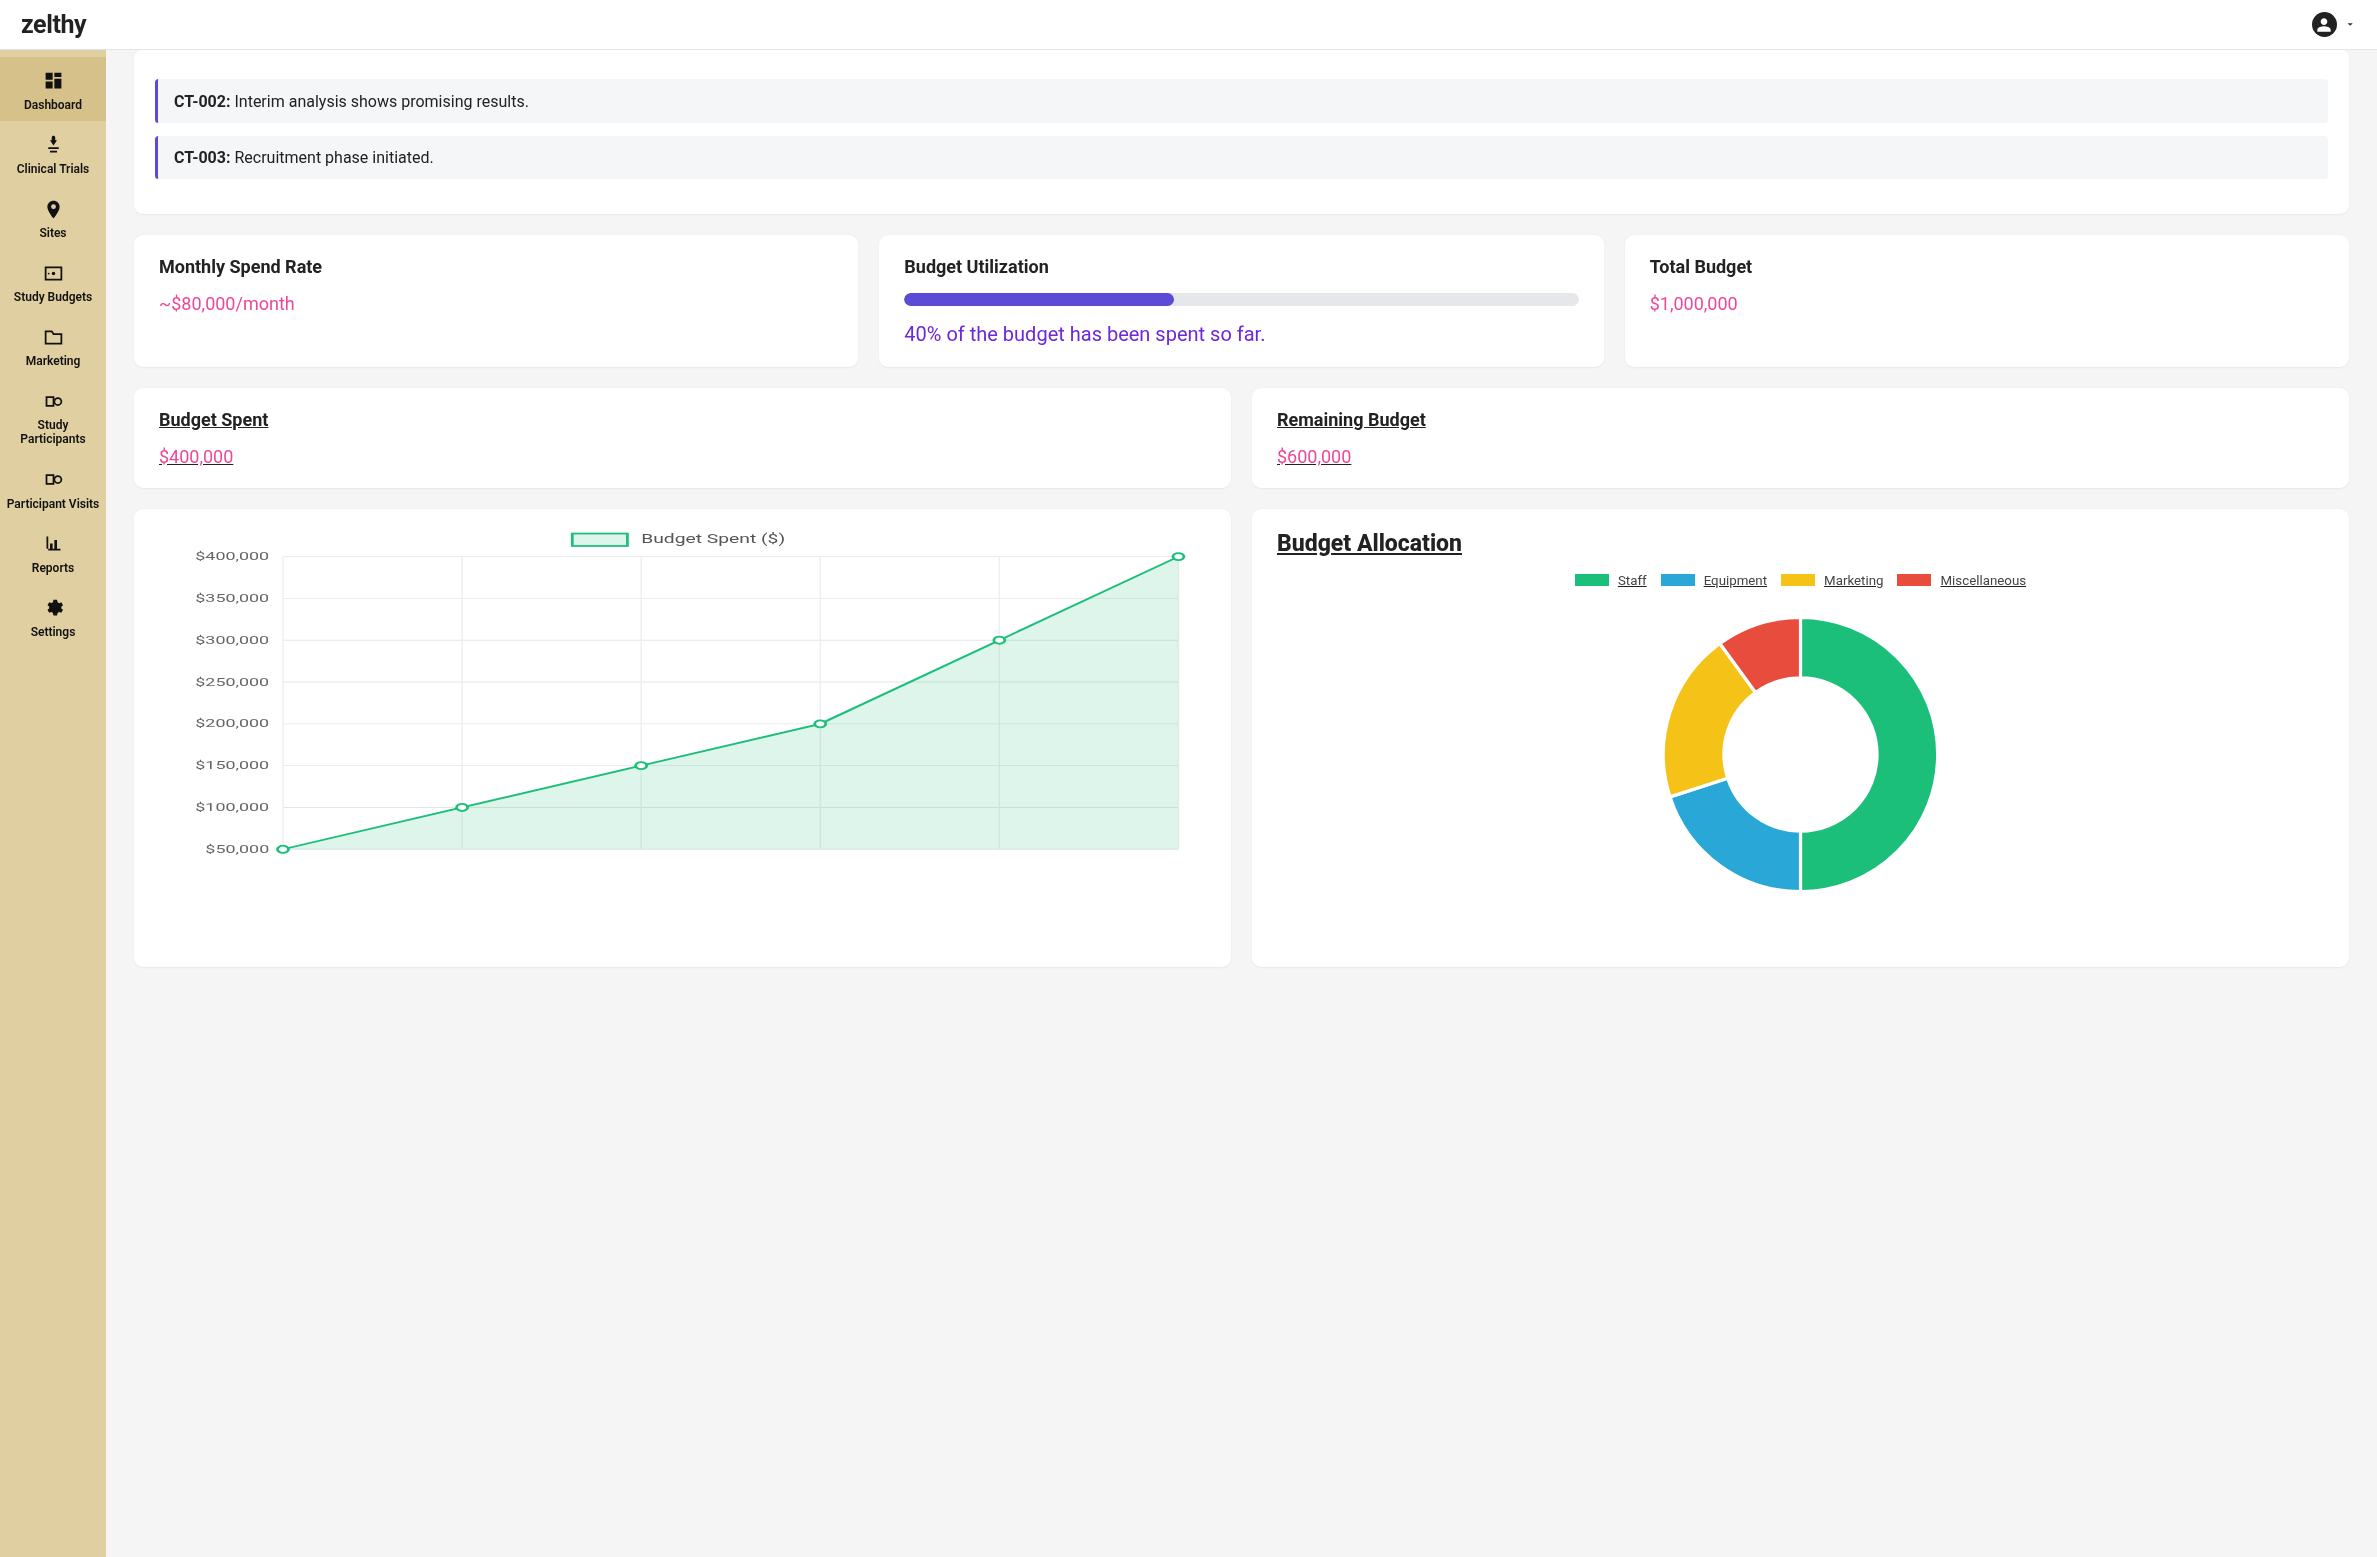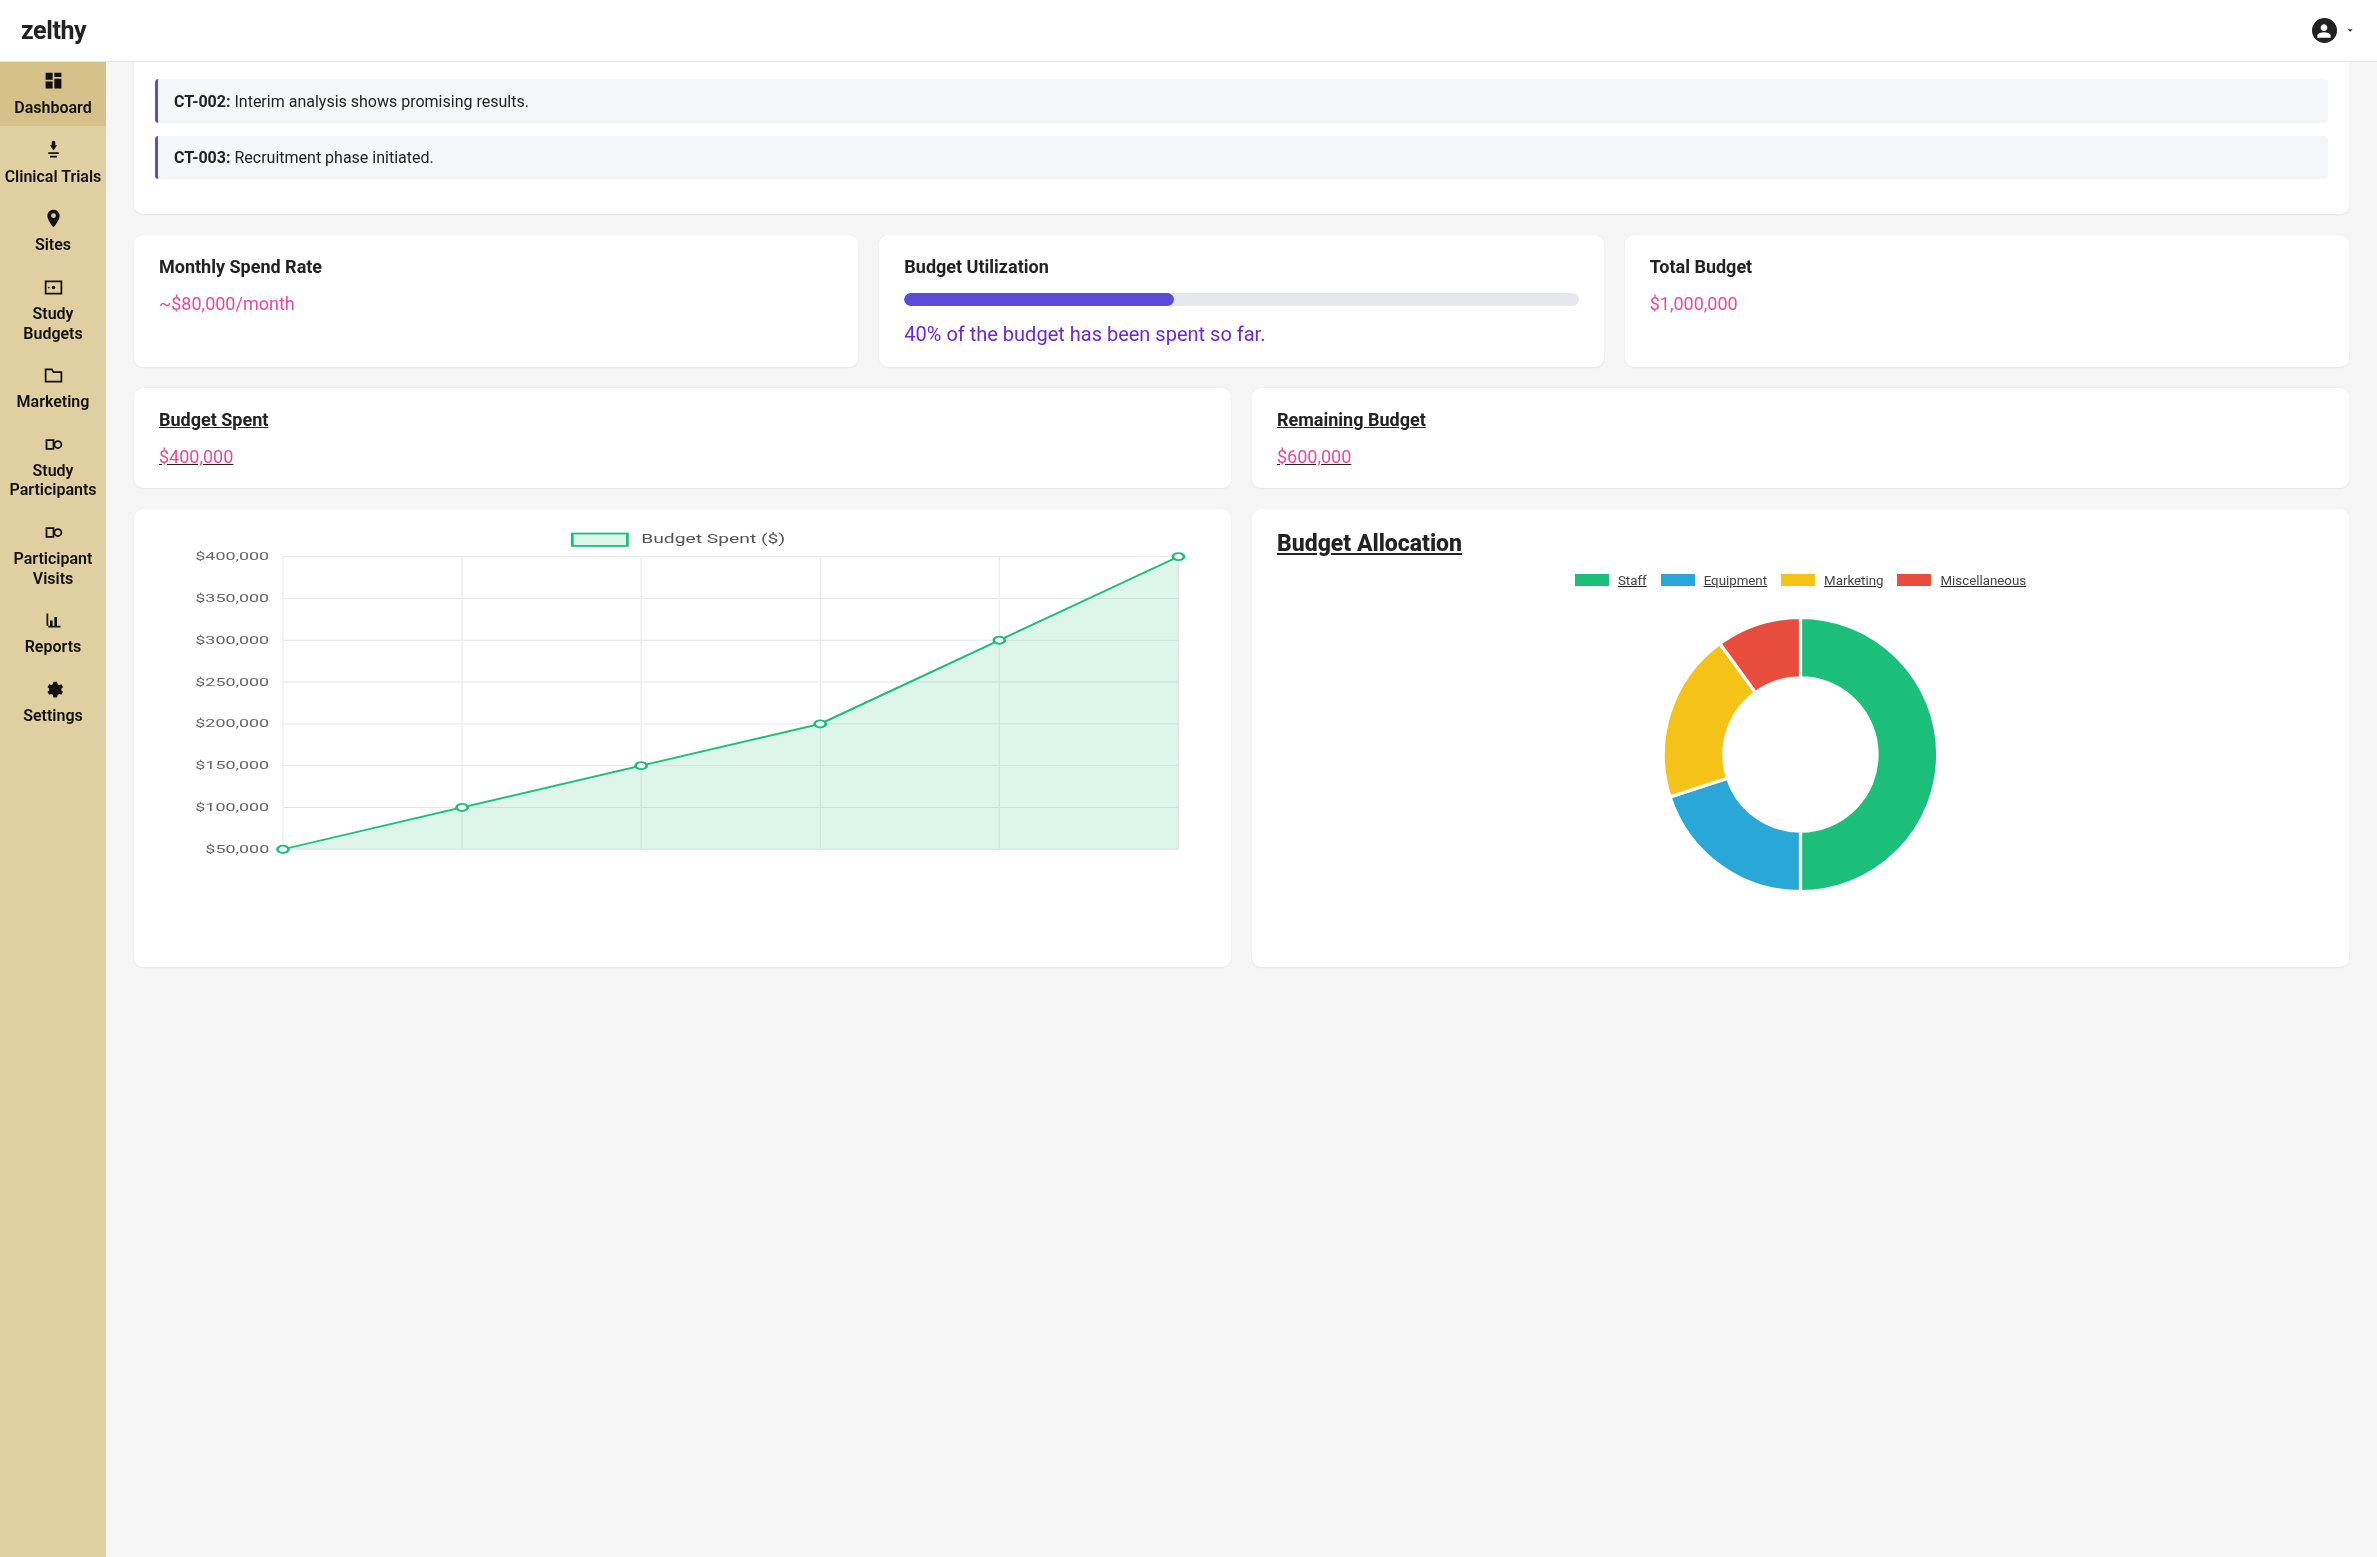--- a/index.html
+++ b/index.html
@@ -7,21 +7,21 @@
     font-family: -apple-system, BlinkMacSystemFont, "Segoe UI", Roboto, "Helvetica Neue", Arial, sans-serif;
     background: #f5f5f5;
     color: #222;
     font-size: 14px;
   }
 
   
   .topbar {
     position: fixed;
     top: 0; left: 0; right: 0;
-    height: 62px;
+    height: 50px;
     background: #fff;
     border-bottom: 0.9px solid #e5e5e5;
     display: flex;
     align-items: center;
     justify-content: space-between;
     padding: 0 21px;
     z-index: 100;
   }
   .brand {
     font-weight: 700;
@@ -59,21 +59,21 @@
     z-index: 50;
   }
   .sidebar-item {
     display: flex;
     flex-direction: column;
     align-items: center;
     justify-content: center;
     gap: 5.3px;
     padding: 12.4px 3.5px 9px;
     cursor: pointer;
-    font-size: 16px;
+    font-size: 12px;
     font-weight: 600;
     color: #111;
     text-align: center;
     line-height: 1.2;
   }
   .sidebar-item.active { background: #D6C18A; }
   .sidebar-item .icon { width: 23px; height: 23px; display:flex; align-items:center; justify-content:center; }
   .sidebar-item .icon svg { width: 21px; height: 21px; fill: #111; }
 
   

